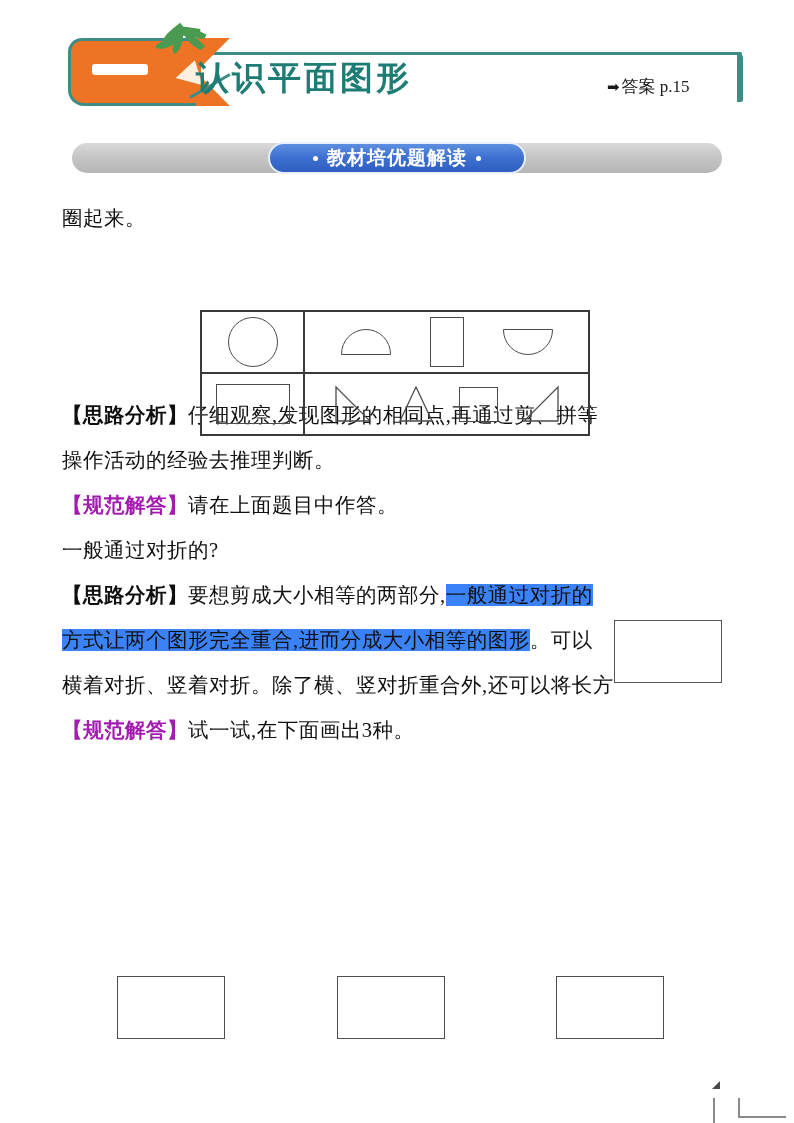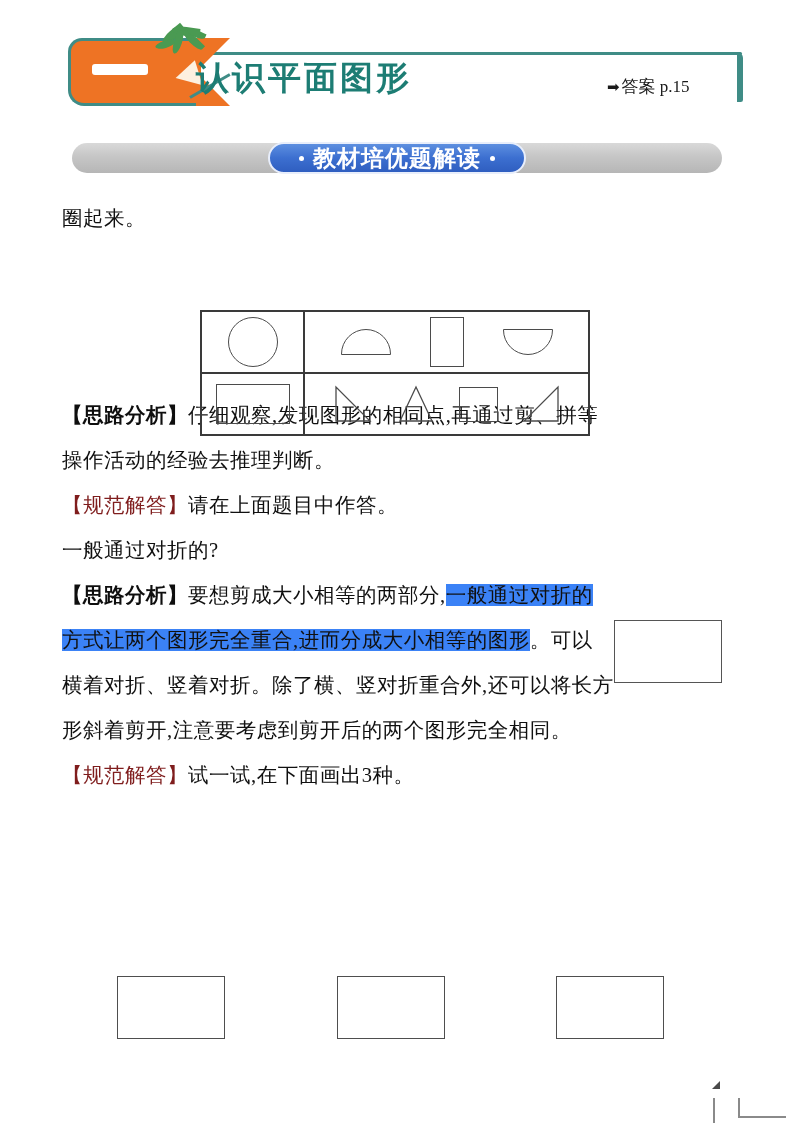--- a/index.html
+++ b/index.html
@@ -133,21 +133,21 @@
     border-radius: 16px;
     background: linear-gradient(180deg,#5d8fe0 0%, #3c6fd0 50%, #2f5ec0 100%);
     border: 2px solid #e8eefb;
     box-sizing: border-box;
     display: flex;
     align-items: center;
     justify-content: center;
   }
   .banner-text {
     color: #ffffff;
-    font-size: 23px;
+    font-size: 19px;
     font-weight: bold;
     letter-spacing: 1px;
     font-family: "Liberation Sans", sans-serif;
     white-space: nowrap;
   }
   .pill-dot {
     width: 5px; height: 5px;
     border-radius: 50%;
     background: #ffffff;
     flex: none;
@@ -163,21 +163,21 @@
   }
   .line {
     font-size: 20.5px;
     line-height: 45px;
     color: #101010;
     letter-spacing: 0.5px;
     white-space: nowrap;
     font-family: "Liberation Serif", "DejaVu Serif", serif;
   }
   .lbl-black { font-weight: bold; color: #0e0e0e; }
-  .lbl-blue  { font-weight: normal; color: #7f1d1d; }
+  .lbl-blue  { font-weight: bold; color: #a21caf; }
   .hl { background: #3b82f6; }
 
   .ex-badge {
     display: inline-block;
     vertical-align: -5px;
     margin-right: 6px;
     white-space: nowrap;
   }
   .ex-circ {
     display: inline-block;
@@ -349,21 +349,20 @@
 
   <div class="line">一般通过对折的?</div>
 
   <div class="line">
     <span class="lbl-black">【思路分析】</span><span>要想剪成大小相等的两部分,</span><span class="hl">一般通过对折的</span>
   </div>
   <div class="line">
     <span class="hl">方式让两个图形完全重合,进而分成大小相等的图形</span><span>。可以</span>
   </div>
   <div class="line">横着对折、竖着对折。除了横、竖对折重合外,还可以将长方</div>
-  <div class="line">形斜着剪开,注意要考虑到剪开后的两个图形完全相同。</div>
 
   <div class="line">
     <span class="lbl-blue">【规范解答】</span><span>试一试,在下面画出3种。</span>
   </div>
 </div>
 
 <div class="shapes-table">
   <div class="shapes-row top">
     <div class="cell-left">
       <div class="s-circle"></div>

